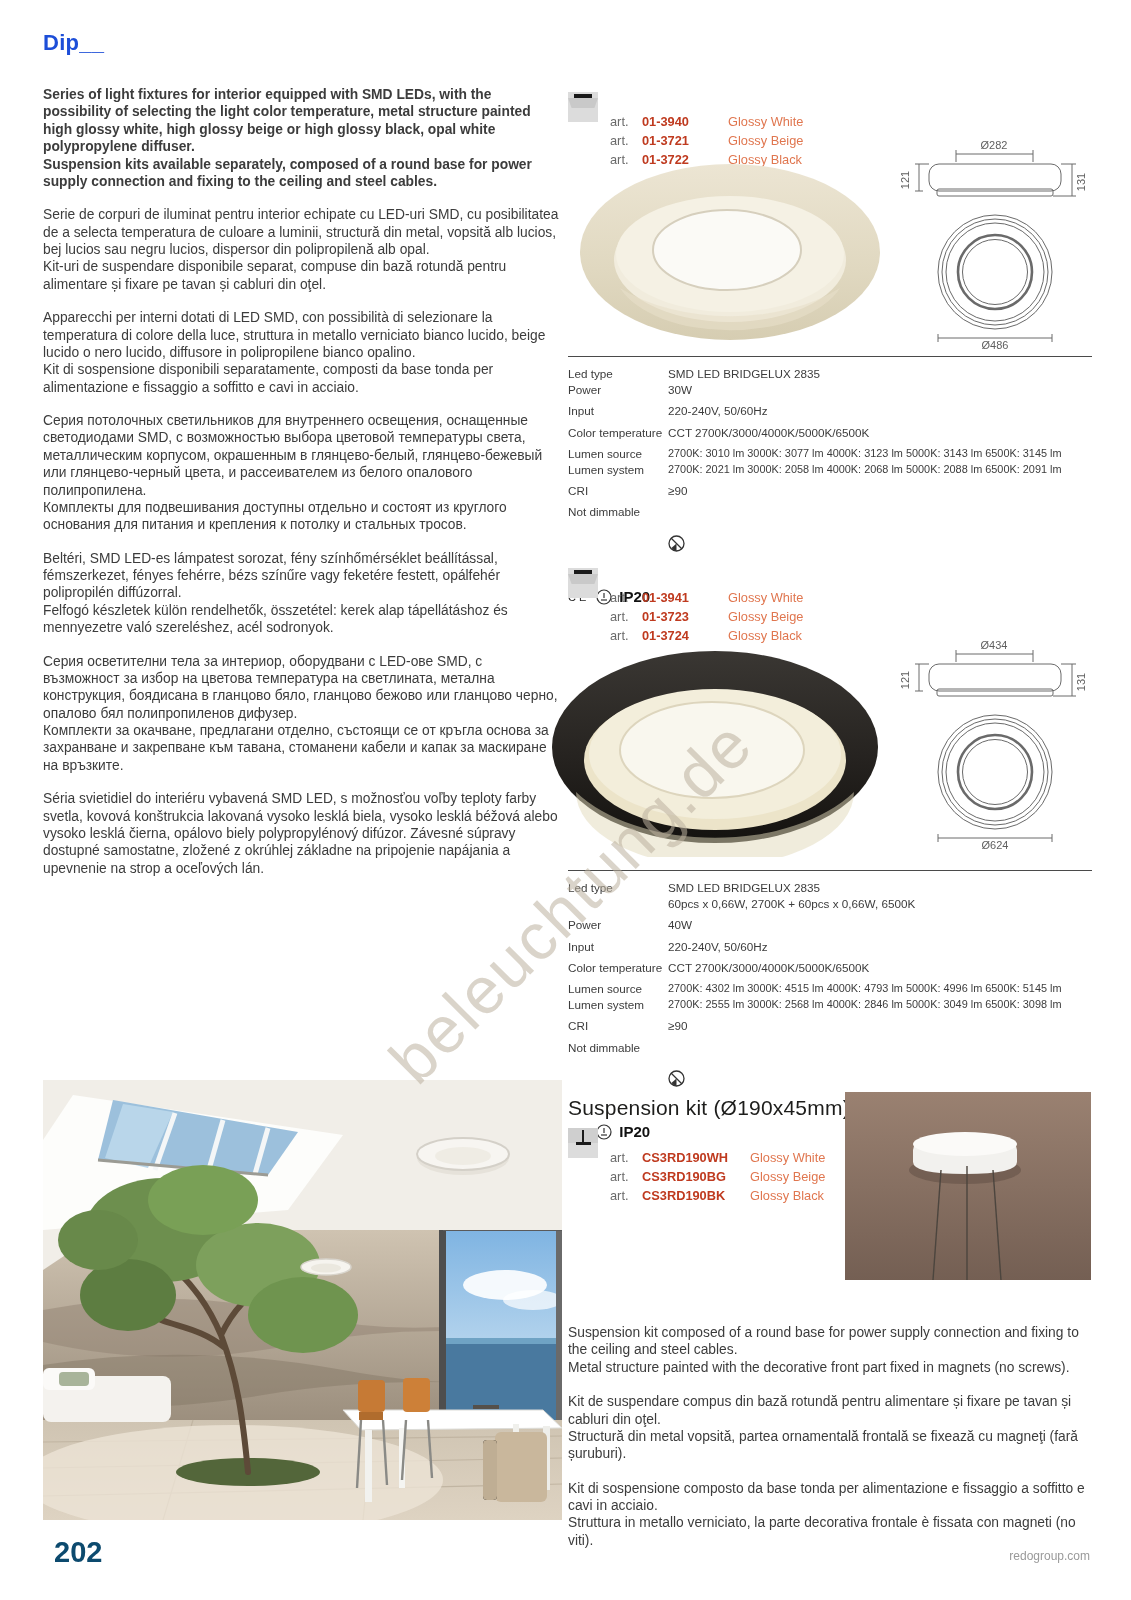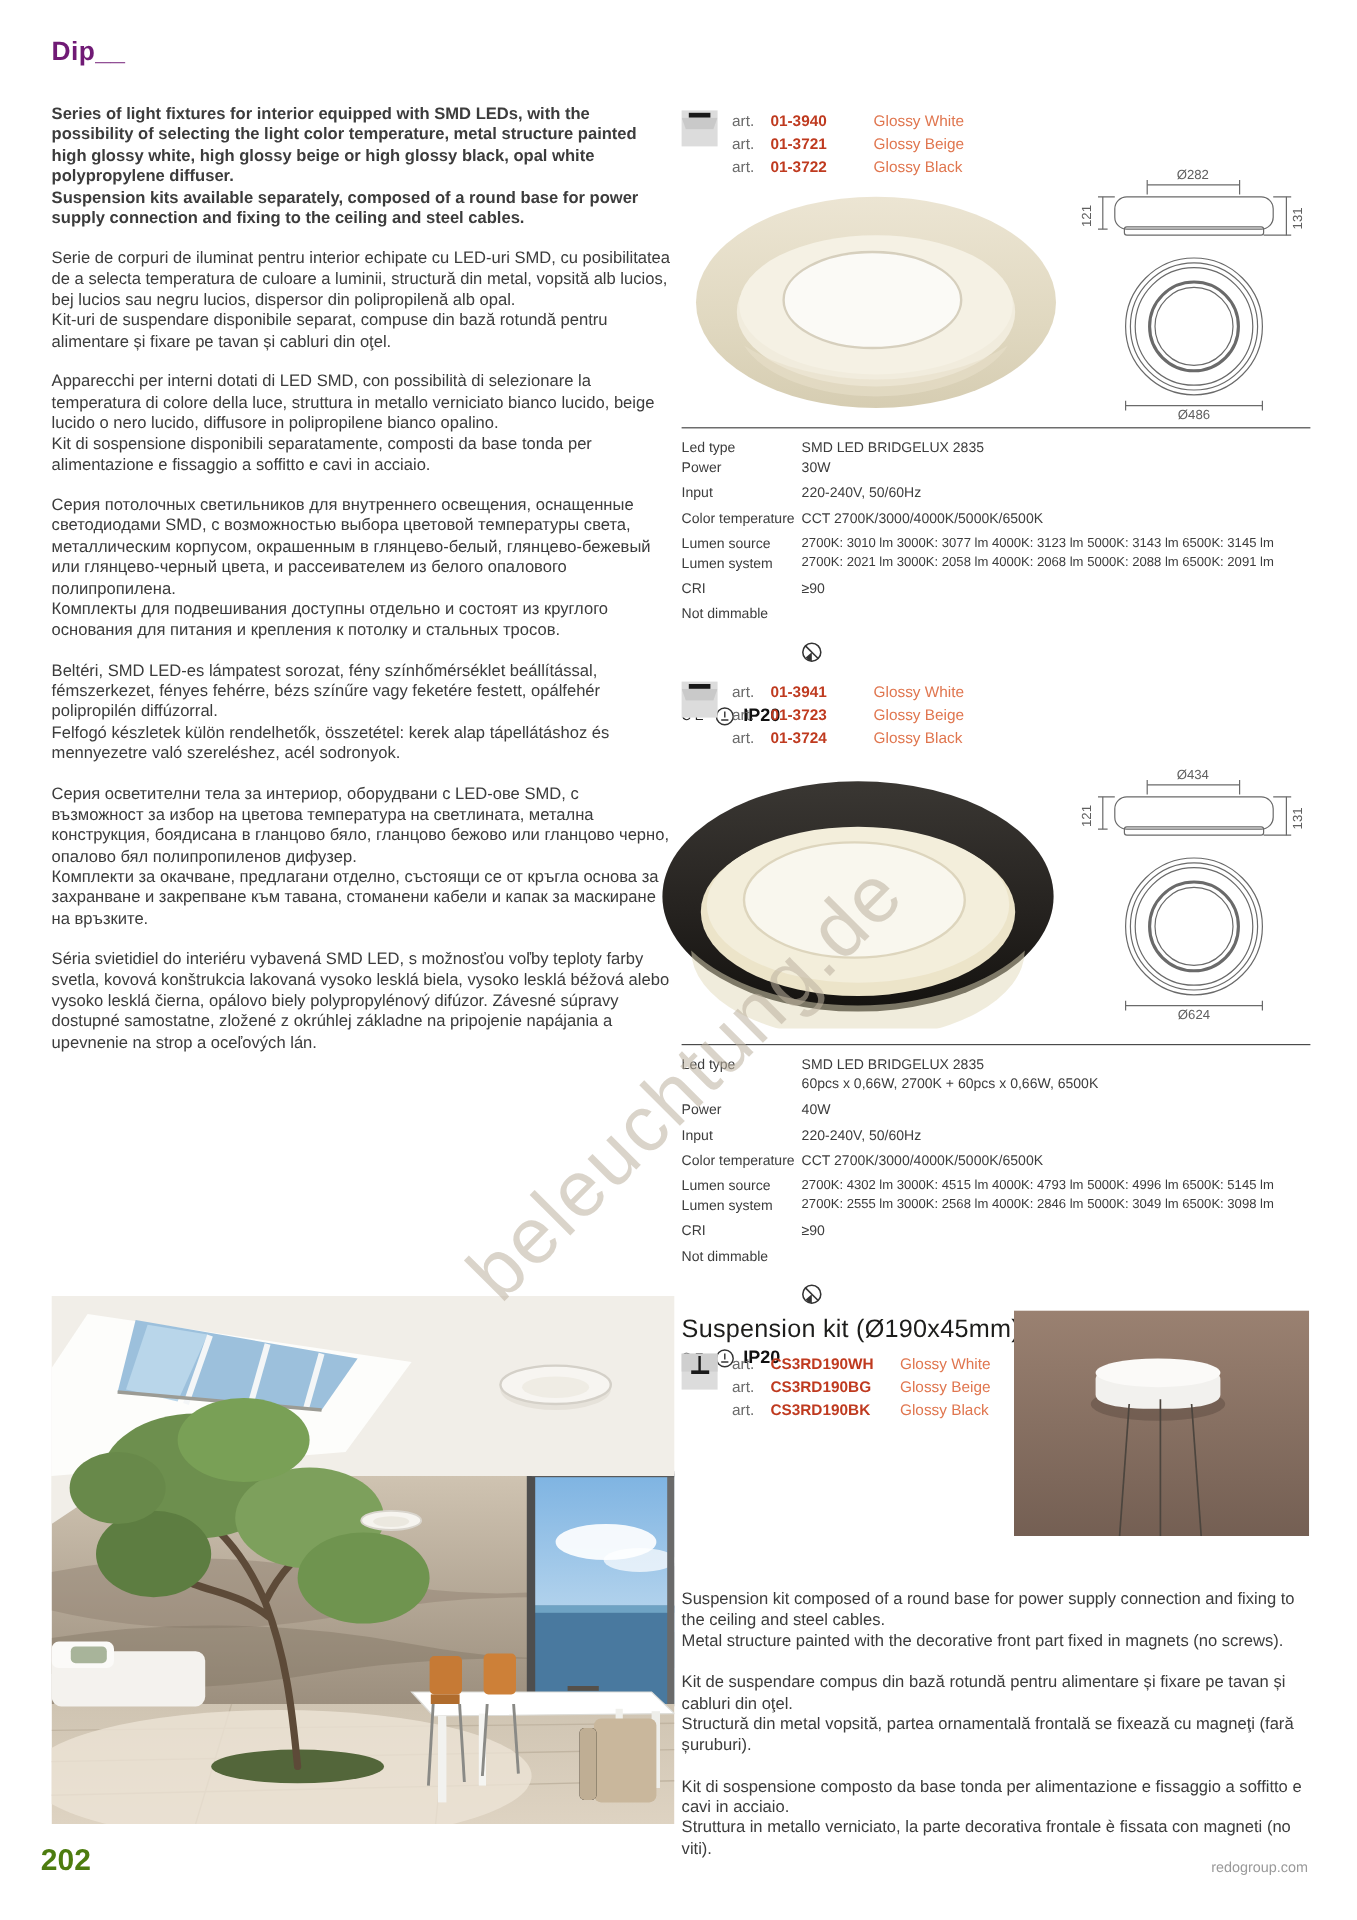--- a/index.html
+++ b/index.html
@@ -1,52 +1,52 @@
 <!DOCTYPE html>
 <html><head>
 <meta charset="utf-8">
 <style>
   html,body{margin:0;padding:0;background:#ffffff;}
   .page{position:relative;width:1131px;height:1600px;background:#fff;overflow:hidden;
         font-family:"Liberation Sans",sans-serif;color:#3c3c3c;}
-  .brand{position:absolute;left:43px;top:30px;font-size:22px;font-weight:700;color:#701a75;letter-spacing:.3px;}
+  .brand{position:absolute;left:43px;top:30px;font-size:22px;font-weight:700;color:#1d4ed8;letter-spacing:.3px;}
   .leftcol{position:absolute;left:43px;top:86px;width:519px;}
   .info-title{font-size:58px;font-weight:300;color:#1d1d1b;letter-spacing:1px;margin:0 0 22px -3px;line-height:1;}
   .para{font-size:13.8px;line-height:1.26;margin:0 0 16px 0;white-space:pre-line;}
   
   .art-block{position:absolute;display:flex;gap:12px;align-items:flex-start;}
   .mount-icon{width:30px;height:30px;background:#dcdcdc;position:relative;flex:none;}
   .mount-icon .mi-bar{position:absolute;left:20%;top:2px;width:60%;height:4px;background:#1a1a1a;}
   .mount-icon .mi-body{position:absolute;left:0;top:6px;width:100%;height:10px;background:#c9c9c9;
        clip-path:polygon(0 0,100% 0,88% 100%,12% 100%);}
   .mount-icon.pendant .mi-bar{top:14px;left:25%;width:50%;height:3px;}
   .mount-icon.pendant .mi-stem{position:absolute;left:48%;top:2px;width:2px;height:13px;background:#1a1a1a;}
   .mount-icon.pendant .mi-body{clip-path:none;top:0;height:15px;background:#cfcfcf;}
-  .art-rows{display:flex;flex-direction:column;gap:3px;padding-top:1px;}
+  .art-rows{display:flex;flex-direction:column;gap:3px;padding-top:1px;margin-top:21px;}
   .art-row{display:flex;align-items:baseline;font-size:12.8px;line-height:1.25;}
   .art-prefix{color:#6a6a6a;width:32px;flex:none;}
   .art-number{color:#bf3a1f;font-weight:700;width:86px;flex:none;}
   .art-number.wide{width:108px;}
   .art-finish{color:#e0764f;}
   
   .spec{position:absolute;width:524px;border-top:1px solid #4a4a4a;padding-top:9px;font-size:11.7px;line-height:1.3;}
   .spec-row{display:flex;margin-bottom:6px;}
   .spec-row.tight{margin-bottom:1px;}
   .spec-label{width:100px;flex:none;}
   .spec-value{flex:1;white-space:pre-wrap;}
   .spec-value.nowrap{white-space:nowrap;font-size:10.9px;}
   .certs{display:flex;align-items:center;gap:7px;margin-top:5px;}
   .ce-mark{font-size:11px;letter-spacing:3px;color:#222;}
   .ip-mark{font-size:15px;font-weight:700;color:#111;}
   .susp-title{position:absolute;font-size:21px;color:#1d1d1b;letter-spacing:.2px;font-weight:500;}
   .susp-text{position:absolute;width:524px;font-size:13.8px;line-height:1.27;}
   .susp-text .para{margin-bottom:17px;}
   .watermark{position:absolute;left:428px;top:1022px;transform:rotate(-45deg);transform-origin:left bottom;
       font-size:66px;color:rgba(188,177,159,0.55);letter-spacing:2px;z-index:10;pointer-events:none;font-weight:400;}
-  .page-num{position:absolute;left:34px;top:1536px;font-size:25px;font-weight:700;color:#4d7c0f;}
+  .page-num{position:absolute;left:54px;top:1536px;font-size:29px;font-weight:700;color:#0c4a6e;}
   .website{position:absolute;right:41px;top:1549px;font-size:12px;color:#9a9a9a;}
   .abs{position:absolute;}
   svg{display:block;}
 </style>
 </head>
 <body>
 
 <div class="page">
 
   <div class="brand">Dip__</div>

